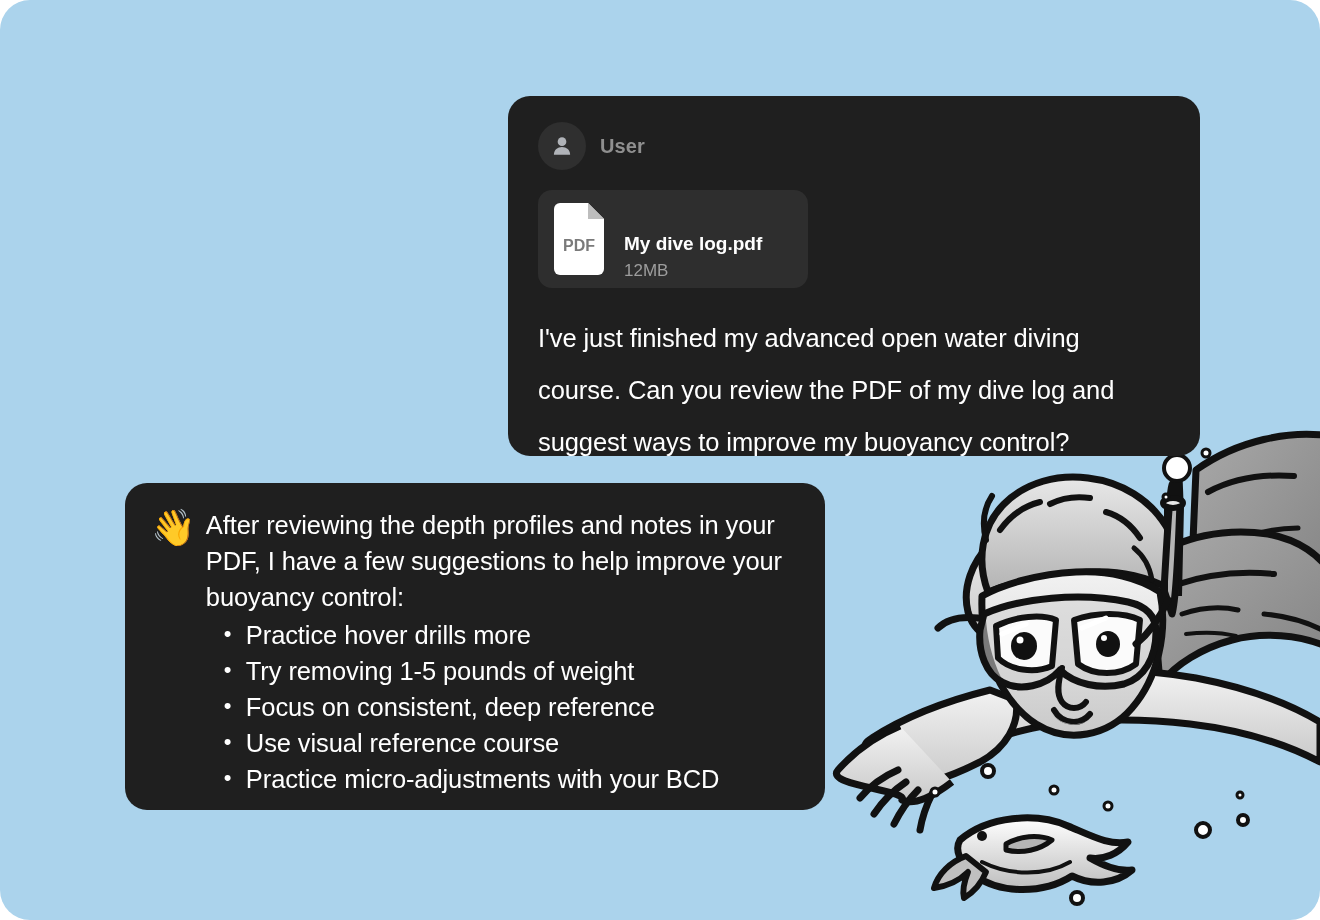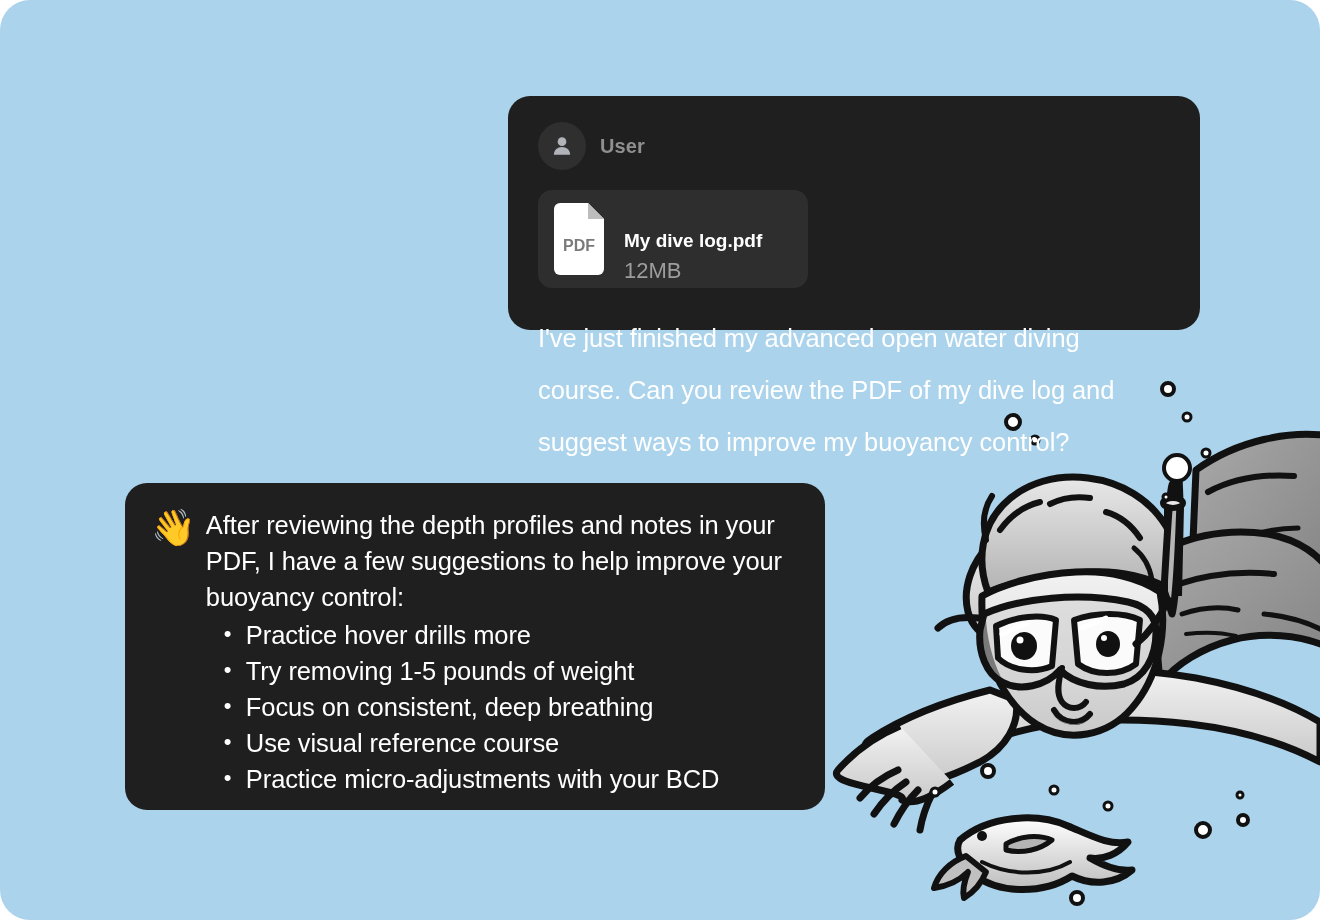--- a/index.html
+++ b/index.html
@@ -35,21 +35,21 @@
     position: absolute;
     background: #1f1f1f;
     border-radius: 22px;
     color: #ffffff;
   }
 
   #user-bubble {
     left: 508px;
     top: 96px;
     width: 692px;
-    height: 234px;
+    height: 360px;
     padding: 26px 32px 26px 30px;
   }
 
   #user-header {
     display: flex;
     align-items: center;
     gap: 14px;
     height: 48px;
   }
 
@@ -93,21 +93,21 @@
   #file-meta { display: flex; flex-direction: column; gap: 6px; min-width: 0; margin-top: 36px; }
 
   #file-name {
     font-size: 19px;
     font-weight: bold;
     color: #ffffff;
     white-space: nowrap;
   }
 
   #file-size {
-    font-size: 22px;
+    font-size: 17px;
     color: #9d9d9d;
   }
 
   #user-message {
     margin-top: 24px;
     font-size: 25.5px;
     line-height: 52px;
     color: #ffffff;
     letter-spacing: -.1px;
   }
@@ -331,21 +331,21 @@
   </div>
 
   <div class="bubble" id="assistant-bubble">
     <div id="assistant-inner">
       <span id="wave-emoji">👋</span>
       <div id="assistant-body">
         <p id="assistant-intro">After reviewing the depth profiles and notes in your PDF, I have a few suggestions to help improve your buoyancy control:</p>
         <ul id="suggestion-list">
             <li>Practice hover drills more</li>
             <li>Try removing 1-5 pounds of weight</li>
-            <li>Focus on consistent, deep breathing</li>
+            <li>Focus on consistent, deep reference</li>
             <li>Use visual reference course</li>
             <li>Practice micro-adjustments with your BCD</li>
           </ul>
       </div>
     </div>
   </div>
 
 </div>
 
 </body></html>

